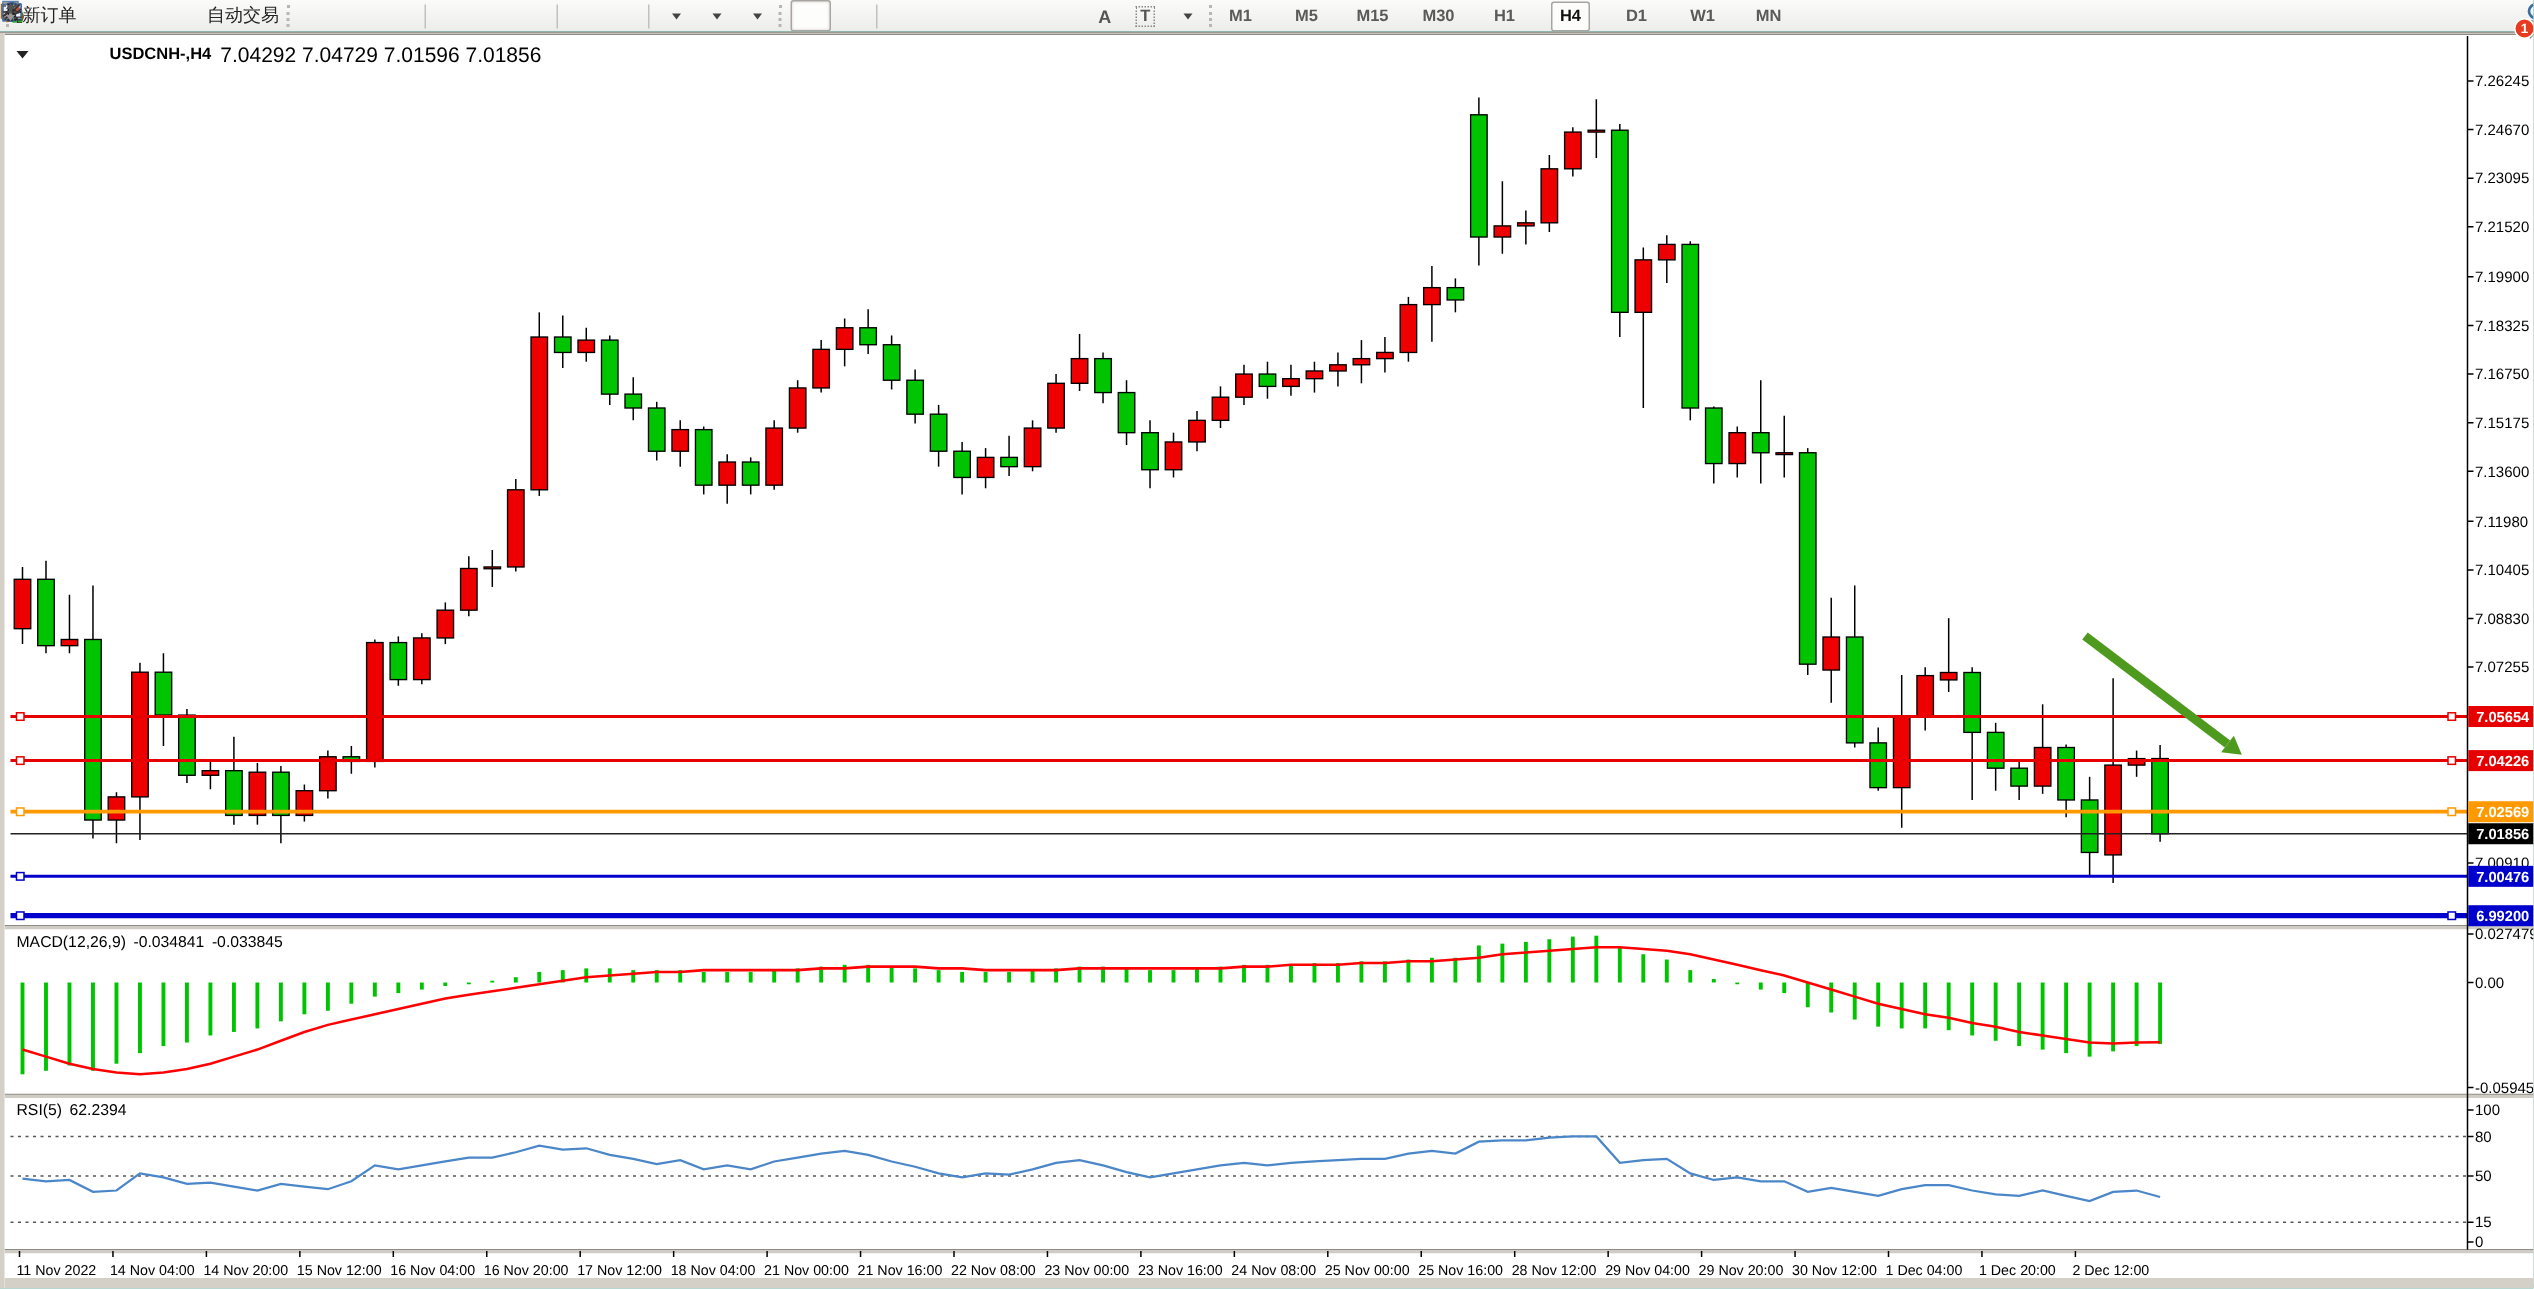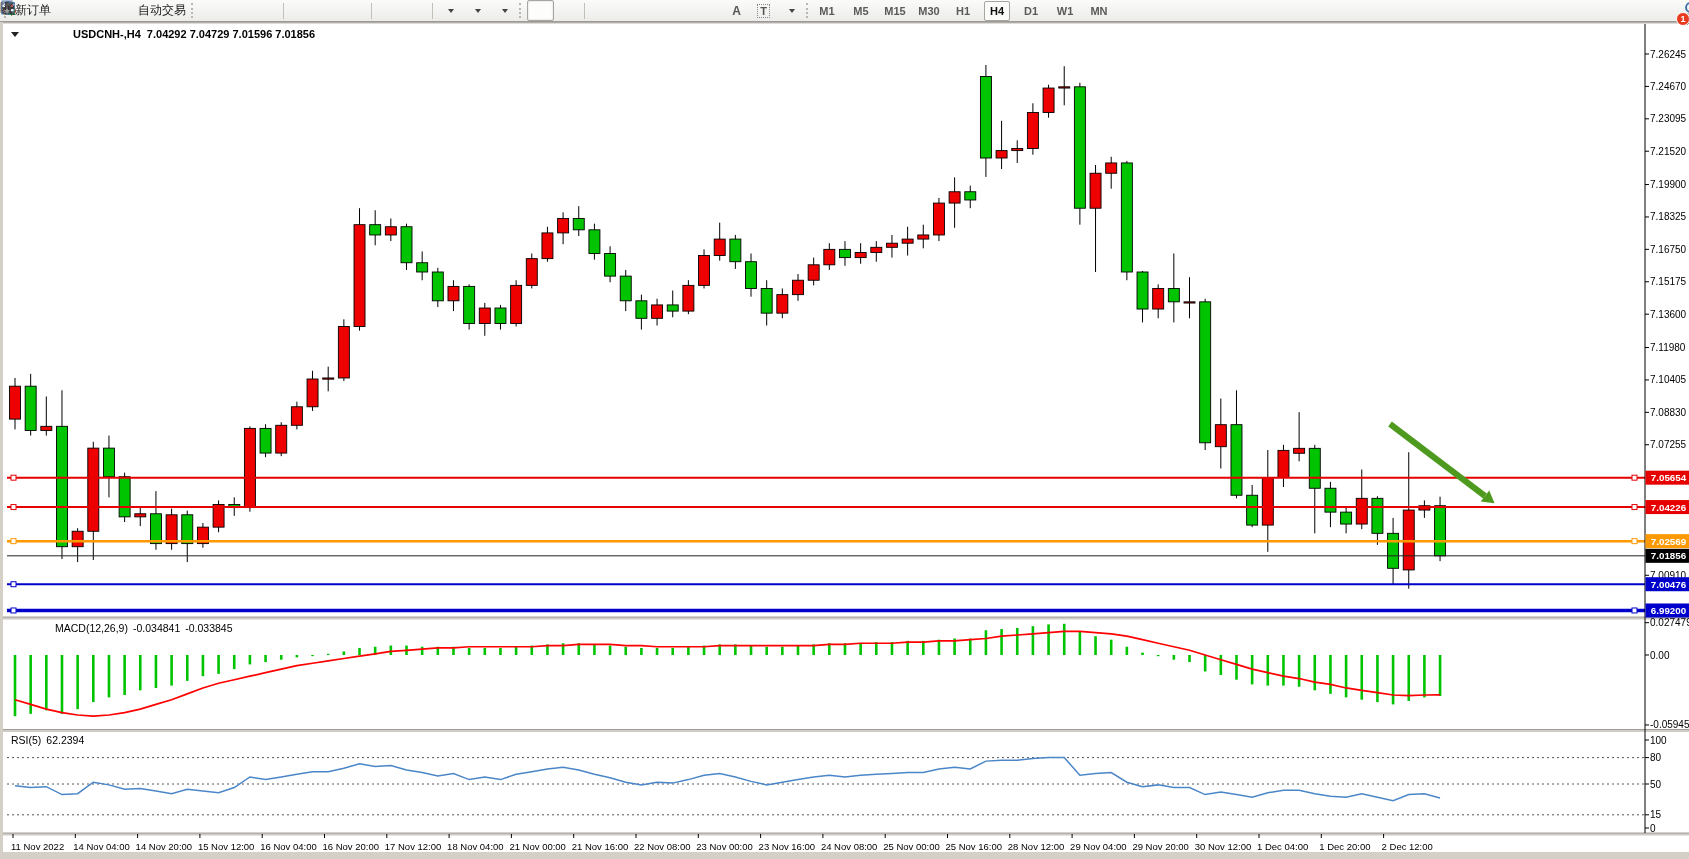--- a/index.html
+++ b/index.html
@@ -22,23 +22,23 @@
   #tb-right{position:absolute;right:6px;top:0;height:22px;display:flex;align-items:center;gap:6px;}
   .badge{position:absolute;top:1px;right:-7px;background:#e83a1e;color:#fff;font-size:9px;font-weight:bold;
     border-radius:8px;min-width:12px;height:12px;display:flex;align-items:center;justify-content:center;border:1px solid #fff;}
   
   #chartwin{position:absolute;left:0;top:22px;width:1689px;height:837px;background:#fff;
     border-left:3px solid #d4d0c8;box-sizing:border-box;}
   svg{position:absolute;left:0;top:0;}
   .overlay{position:absolute;z-index:20;font-size:10.5px;color:#000;white-space:nowrap;}
   #title-line{left:8px;top:6px;display:flex;align-items:center;gap:6px;}
   #title-line .sym{font-weight:bold;font-size:11px;padding-left:48px;}
-  #title-line .ohlc{font-size:11px;font-weight:bold;}
+  #title-line .ohlc{font-size:14px;}
   .tri-down{width:0;height:0;border-left:4px solid transparent;border-right:4px solid transparent;border-top:5px solid #222;}
-  #macd-label{left:8px;top:600px;margin-left:44px;}
+  #macd-label{left:8px;top:600px;}
   #rsi-label{left:8px;top:712px;}
   .ind-val{margin-left:5px;}
 </style>
 </head>
 <body>
 
 <div id="app">
 
   <div id="toolbar">
     <div class="tb-grip"></div>
@@ -226,21 +226,21 @@
     </div>
     <div class="tbtn">
       <svg width="14" height="16">
         <polygon points="7,2 10,6 8,6 8,9 6,9 6,6 4,6" fill="#555"></polygon>
         <polygon points="7,14 4,10 6,10 6,9 8,9 8,10 10,10" fill="#999"></polygon>
       </svg>
       <span class="caret"></span>
     </div>
 
     <div class="tb-grip"></div>
-    <div id="tf-box" style="display:flex;align-items:center;gap:8px;">
+    <div id="tf-box" style="display:flex;align-items:center;gap:18px;">
         <div class="tf">M1</div>
         <div class="tf">M5</div>
         <div class="tf">M15</div>
         <div class="tf">M30</div>
         <div class="tf">H1</div>
         <div class="tf active">H4</div>
         <div class="tf">D1</div>
         <div class="tf">W1</div>
         <div class="tf">MN</div>
       </div>

